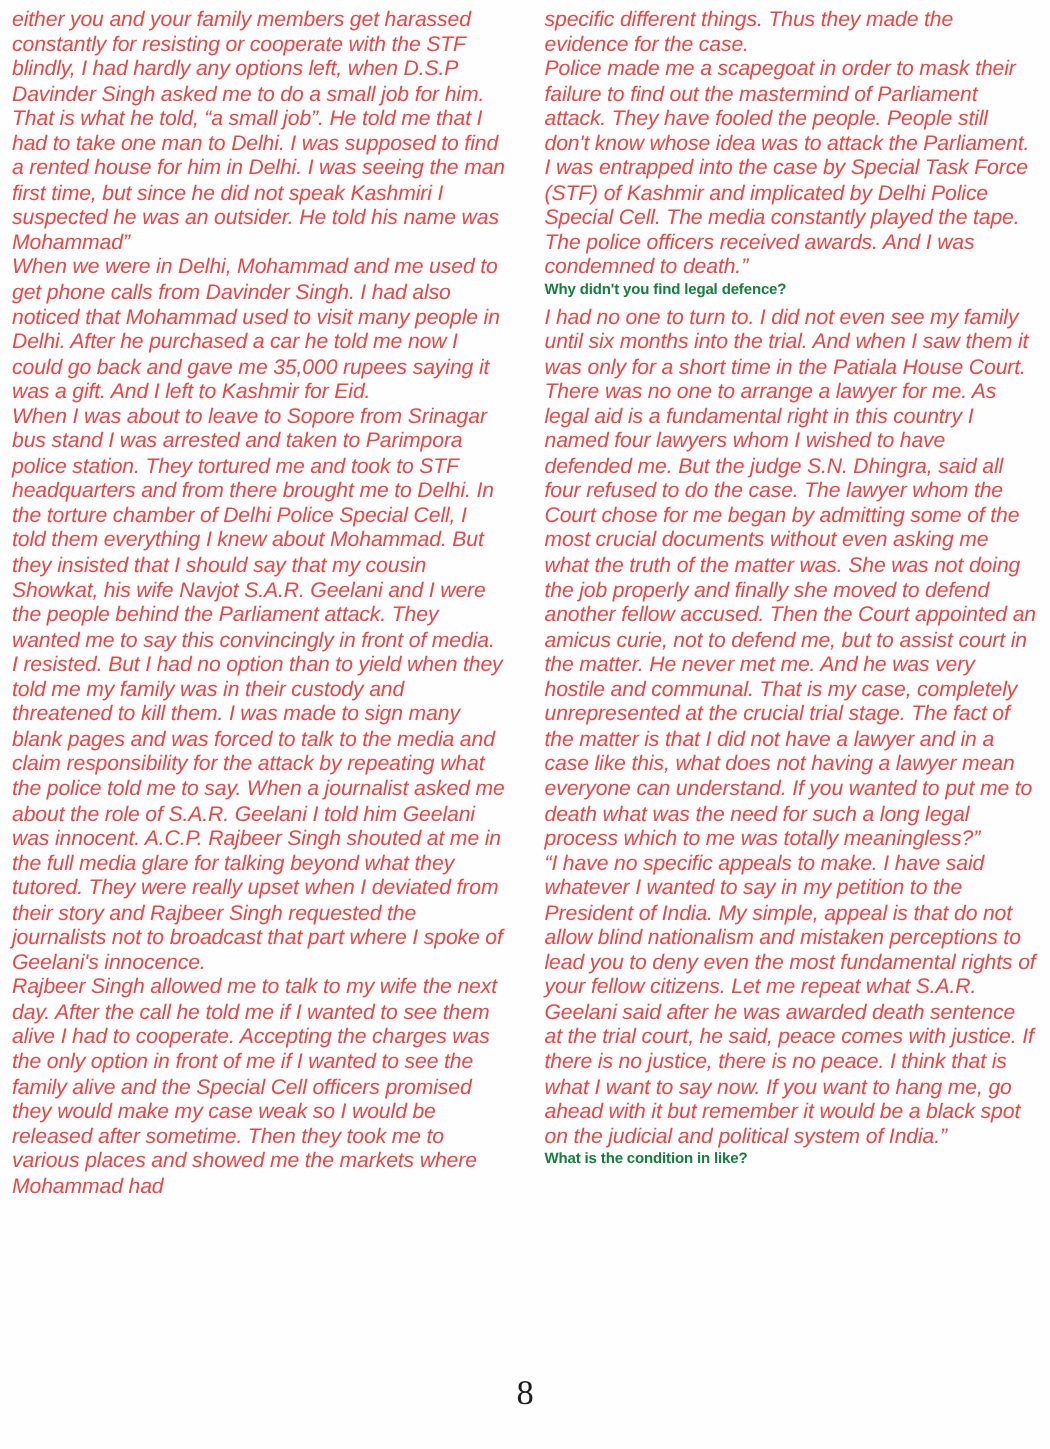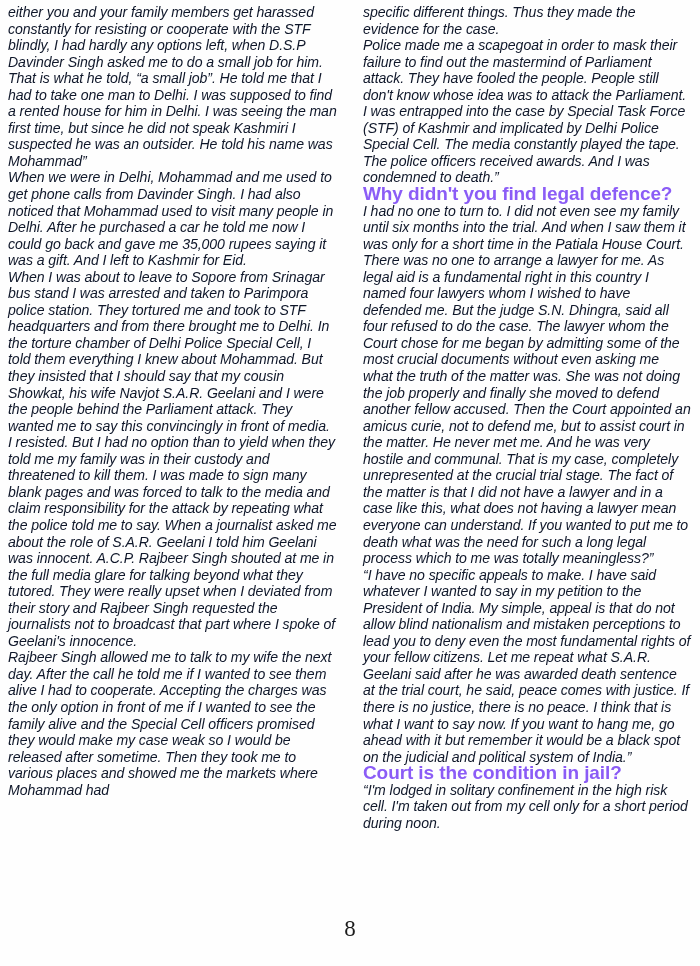--- a/index.html
+++ b/index.html
@@ -38,33 +38,33 @@
   .column-right { padding: 4px 8px 0 0; }
 
   .para {
     margin: 0;
     font-size: 14.1px;
     line-height: 16.55px;
     font-style: italic;
     text-align: left;
     letter-spacing: -0.06px;
     word-spacing: -0.1px;
-    color: #0f172a;
+    color: #ef4444;
   }
   .para.roman {
     font-style: normal;
   }
   .heading {
     margin: 0;
-    font-size: 19px;
+    font-size: 10px;
     line-height: 16.55px;
     font-style: normal;
     font-weight: bold;
     letter-spacing: -0.1px;
-    color: #8b5cf6;
+    color: #15803d;
   }
   .pagenum {
     position: absolute;
     left: 0;
     top: 916px;
     width: 700px;
     text-align: center;
     font-family: "Liberation Serif", serif;
     font-size: 23px;
     line-height: 26px;
@@ -84,21 +84,20 @@
       <p class="para">When I was about to leave to Sopore from Srinagar bus stand I was arrested and taken to Parimpora police station. They tortured me and took to STF headquarters and from there brought me to Delhi. In the torture chamber of Delhi Police Special Cell, I told them everything I knew about Mohammad. But they insisted that I should say that my cousin Showkat, his wife Navjot S.A.R. Geelani and I were the people behind the Parliament attack. They wanted me to say this convincingly in front of media. I resisted. But I had no option than to yield when they told me my family was in their custody and threatened to kill them. I was made to sign many blank pages and was forced to talk to the media and claim responsibility for the attack by repeating what the police told me to say. When a journalist asked me about the role of S.A.R. Geelani I told him Geelani was innocent. A.C.P. Rajbeer Singh shouted at me in the full media glare for talking beyond what they tutored. They were really upset when I deviated from their story and Rajbeer Singh requested the journalists not to broadcast that part where I spoke of Geelani's innocence.</p>
       <p class="para">Rajbeer Singh allowed me to talk to my wife the next day. After the call he told me if I wanted to see them alive I had to cooperate. Accepting the charges was the only option in front of me if I wanted to see the family alive and the Special Cell officers promised they would make my case weak so I would be released after sometime. Then they took me to various places and showed me the markets where Mohammad had</p>
     </div>
 
     <div class="column column-right">
       <p class="para">specific different things. Thus they made the evidence for the case.</p>
       <p class="para">Police made me a scapegoat in order to mask their failure to find out the mastermind of Parliament attack. They have fooled the people. People still don't know whose idea was to attack the Parliament. I was entrapped into the case by Special Task Force (STF) of Kashmir and implicated by Delhi Police Special Cell. The media constantly played the tape. The police officers received awards. And I was condemned to death.”</p>
       <p class="heading">Why didn't you find legal defence?</p>
       <p class="para">I had no one to turn to. I did not even see my family until six months into the trial. And when I saw them it was only for a short time in the Patiala House Court. There was no one to arrange a lawyer for me. As legal aid is a fundamental right in this country I named four lawyers whom I wished to have defended me. But the judge S.N. Dhingra, said all four refused to do the case. The lawyer whom the Court chose for me began by admitting some of the most crucial documents without even asking me what the truth of the matter was. She was not doing the job properly and finally she moved to defend another fellow accused. Then the Court appointed an amicus curie, not to defend me, but to assist court in the matter. He never met me. And he was very hostile and communal. That is my case, completely unrepresented at the crucial trial stage. The fact of the matter is that I did not have a lawyer and in a case like this, what does not having a lawyer mean everyone can understand. If you wanted to put me to death what was the need for such a long legal process which to me was totally meaningless?”</p>
       <p class="para">“I have no specific appeals to make. I have said whatever I wanted to say in my petition to the President of India. My simple, appeal is that do not allow blind nationalism and mistaken perceptions to lead you to deny even the most fundamental rights of your fellow citizens. Let me repeat what S.A.R. Geelani said after he was awarded death sentence at the trial court, he said, peace comes with justice. If there is no justice, there is no peace. I think that is what I want to say now. If you want to hang me, go ahead with it but remember it would be a black spot on the judicial and political system of India.”</p>
-      <p class="heading">Court is the condition in jail?</p>
-      <p class="para">“I'm lodged in solitary confinement in the high risk cell. I'm taken out from my cell only for a short period during noon.</p>
+      <p class="heading">What is the condition in like?</p>
     </div>
 
   </div>
 
   <div class="pagenum">8</div>
 
 </div>
 
 </body></html>

